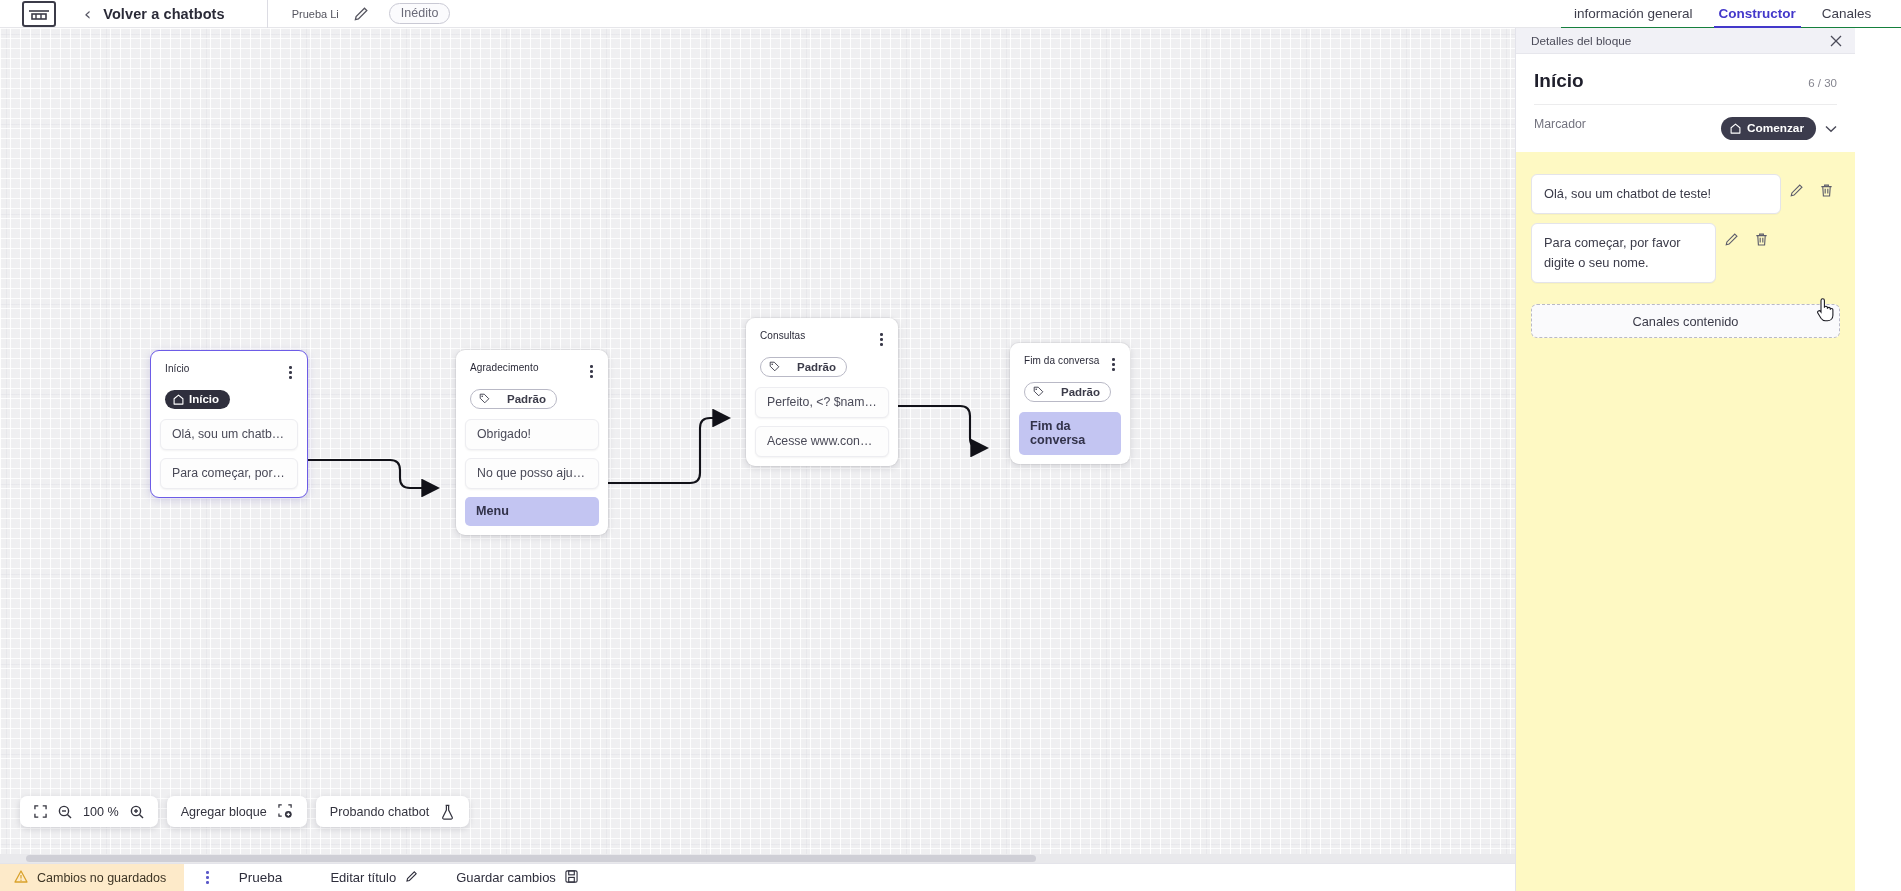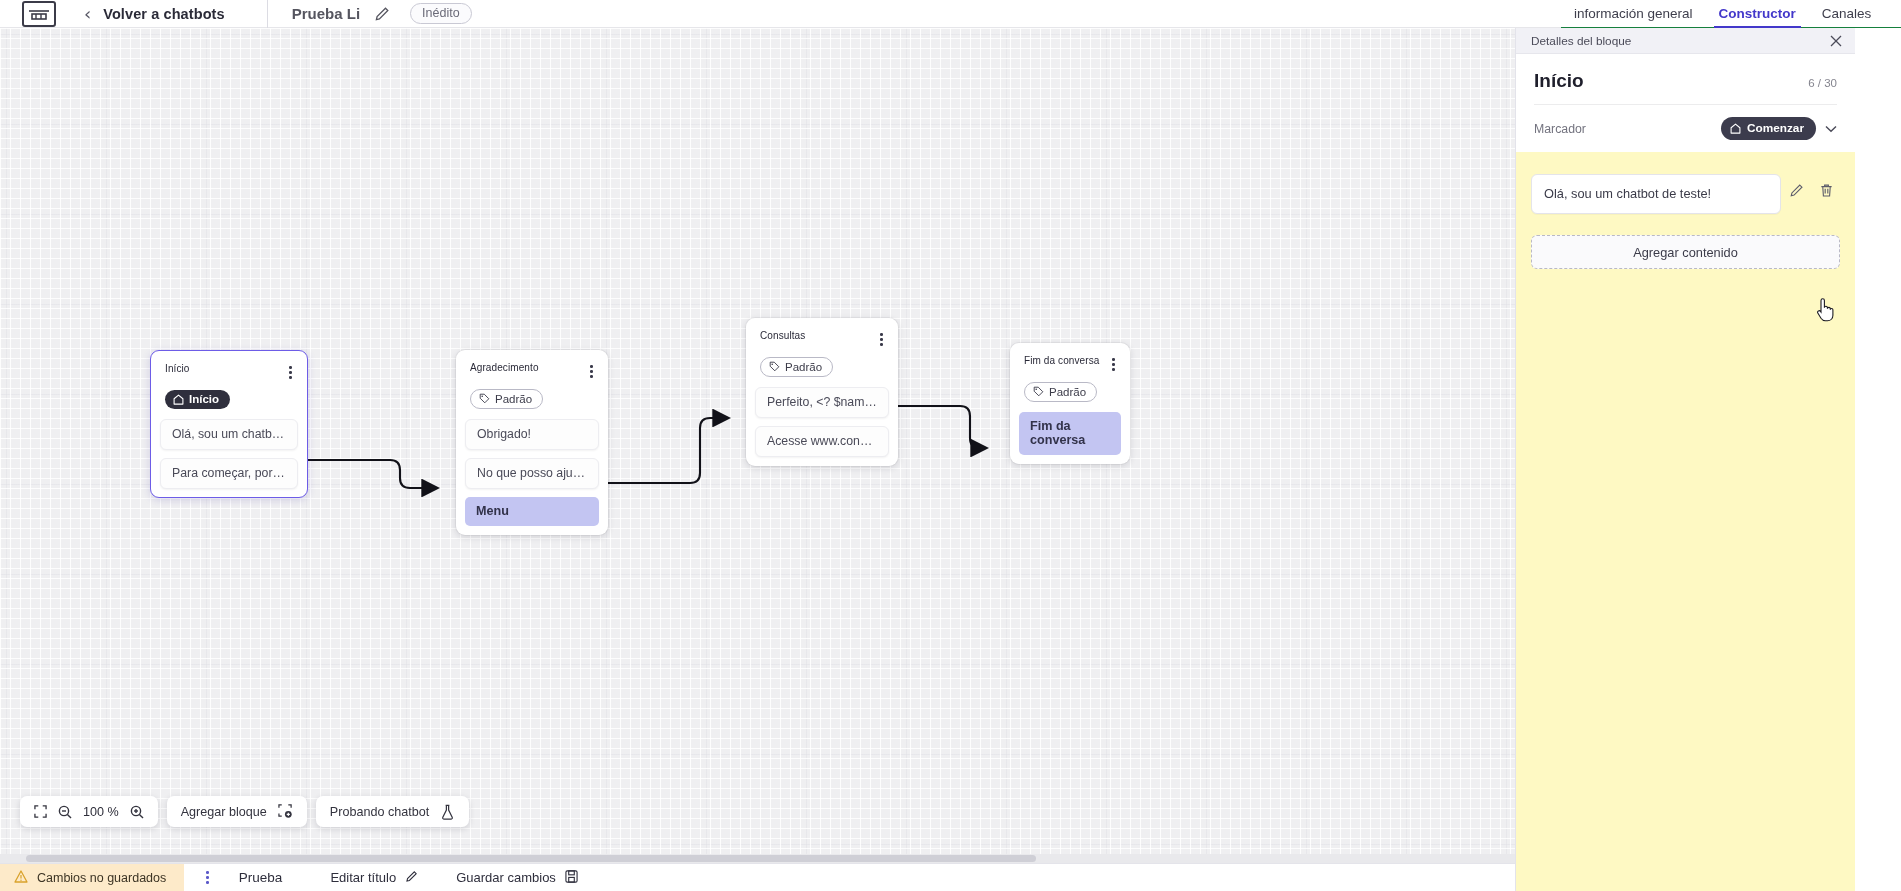--- a/index.html
+++ b/index.html
@@ -28,21 +28,21 @@
     font-family: "DejaVu Sans", sans-serif;
   }
   .back-label {
     margin-left: 12px; font-size: 14.5px; font-weight: 700; color: #2b2b38;
     letter-spacing: .1px;
   }
   .topbar-sep {
     width: 1px; height: 34px; background: #dcdce3; margin-left: 42px;
   }
   .doc-title {
-    margin-left: 24px; font-size: 15px; color: #55555f; font-weight: 700;
+    margin-left: 24px; font-size: 11px; color: #55555f; font-weight: 400;
   }
   .pencil-top { margin-left: 14px; color: #55555f; display: flex; }
   .chip-unpub {
     margin-left: 20px; border: 1px solid #c9c9d4; border-radius: 12px;
     padding: 2px 11px 3px; font-size: 12.5px; color: #6a6a78; background: #fbfbfd;
   }
 
   
   .righttabs {
     position: absolute; top: 0; left: 1561px; width: 340px; height: 28px;
@@ -92,23 +92,23 @@
   .node-title { font-size: 10px; color: #2a2a38; font-weight: 400; letter-spacing: .1px; }
   .kebab { display: flex; flex-direction: column; gap: 2.5px; padding: 3px 2px; cursor: pointer; }
   .kebab i { width: 2.6px; height: 2.6px; border-radius: 50%; background: #3a3a4a; display:block; }
   .node-badges { padding: 8px 14px 0; }
   .badge-dark {
     display: inline-flex; align-items: center; gap: 5px;
     background: #2f2f3d; color: #fff; border-radius: 11px;
     padding: 3.5px 11px 4px 8px; font-size: 11.5px; font-weight: 700;
   }
   .badge-outline {
-    display: inline-flex; align-items: center; gap: 5px;
+    display: inline-flex; align-items: center; gap: 17px;
     border: 1px solid #b9b9c6; color: #3c3c4a; border-radius: 11px;
-    padding: 3px 10px 3.5px 8px; font-size: 11.5px; background: #fff; font-weight: 400;
+    padding: 3px 10px 3.5px 8px; font-size: 11.5px; background: #fff; font-weight: 700;
   }
   .node-rows { padding: 10px 9px 0; display: flex; flex-direction: column; gap: 8px; }
   .row-msg {
     background: #fdfdfd; border: 1px solid #ededf1; border-radius: 6px;
     padding: 7px 11px 8px; font-size: 12.3px; color: #4a4a58;
     white-space: nowrap; overflow: hidden; text-overflow: ellipsis;
     box-shadow: 0 1px 2px rgba(0,0,0,.05);
   }
   .row-action {
     background: #c3c5f2; border-radius: 5px;
@@ -172,21 +172,21 @@
   .panel-head-title { font-size: 11.8px; color: #4b4b59; }
   .panel-close { color: #4b4b59; cursor: pointer; display: flex; }
   .panel-body { background: #ffffff; padding: 0 18px; }
   .panel-title-row {
     display: flex; align-items: baseline; justify-content: space-between;
     padding: 16px 0 12px; border-bottom: 1px solid #ececed;
   }
   .panel-title { font-size: 19px; color: #1f1f2c; font-weight: 700; }
   .panel-count { font-size: 11.5px; color: #85858f; }
   .marcador-row {
-    display: flex; align-items: center; justify-content: space-between;
+    display: flex; justify-content: space-between;
     padding: 12px 0 12px;
   }
   .marcador-label { font-size: 12.3px; color: #73737f; }
   .marcador-right { display: flex; align-items: center; gap: 9px; }
   .badge-comenzar {
     display: inline-flex; align-items: center; gap: 6px;
     background: #3c3c4d; color: #fff; border-radius: 12px;
     padding: 4px 12px 5px 9px; font-size: 11.8px; font-weight: 700;
   }
   .chev { color: #4a4a58; font-size: 12px; }
@@ -498,23 +498,36 @@
           <svg width="15" height="15" viewBox="0 0 16 16" fill="none" stroke="#5c5c6a" stroke-width="1.2">
               <path d="M11.5 2.2l2.3 2.3-8.4 8.4-3 .7.7-3z"></path>
             </svg>
         </div>
         <div class="item-icon">
           <svg width="15" height="15" viewBox="0 0 16 16" fill="none" stroke="#5c5c6a" stroke-width="1.2">
               <path d="M2.5 3.8h11M6 3.8V2.2h4v1.6M4 3.8l.7 10h6.6l.7-10M6.6 6.2v5M9.4 6.2v5"></path>
             </svg>
         </div>
       </div>
-    </div>
-
-    <div class="add-content">Agregar contenido</div>
+      <div class="content-item">
+        <div class="content-box" style="max-width:185px;">Para começar, por favor digite o seu nome.</div>
+        <div class="item-icon">
+          <svg width="15" height="15" viewBox="0 0 16 16" fill="none" stroke="#5c5c6a" stroke-width="1.2">
+              <path d="M11.5 2.2l2.3 2.3-8.4 8.4-3 .7.7-3z"></path>
+            </svg>
+        </div>
+        <div class="item-icon">
+          <svg width="15" height="15" viewBox="0 0 16 16" fill="none" stroke="#5c5c6a" stroke-width="1.2">
+              <path d="M2.5 3.8h11M6 3.8V2.2h4v1.6M4 3.8l.7 10h6.6l.7-10M6.6 6.2v5M9.4 6.2v5"></path>
+            </svg>
+        </div>
+      </div>
+    </div>
+
+    <div class="add-content">Canales contenido</div>
 
     <div class="cursor-hand">
       <svg width="20" height="24" viewBox="0 0 20 24">
         <path d="M5 2.5c0-1 .8-1.7 1.7-1.7s1.7.8 1.7 1.7v7.3c0-.8.7-1.5 1.5-1.5s1.5.7 1.5 1.5v1c0-.8.7-1.4 1.5-1.4s1.4.6 1.4 1.4v1c0-.7.6-1.3 1.3-1.3s1.3.6 1.3 1.3v5.4c0 3.2-2.3 5.6-5.4 5.6H9.3c-2 0-3.2-.9-4.3-2.5L1.8 15c-.5-.8-.2-1.7.6-2.1.7-.4 1.6-.2 2.1.5l.5.7V2.5z" fill="#fff" stroke="#1b1b22" stroke-width="1.1"></path>
       </svg>
     </div>
   </div>
 </div>
 
 </body></html>

